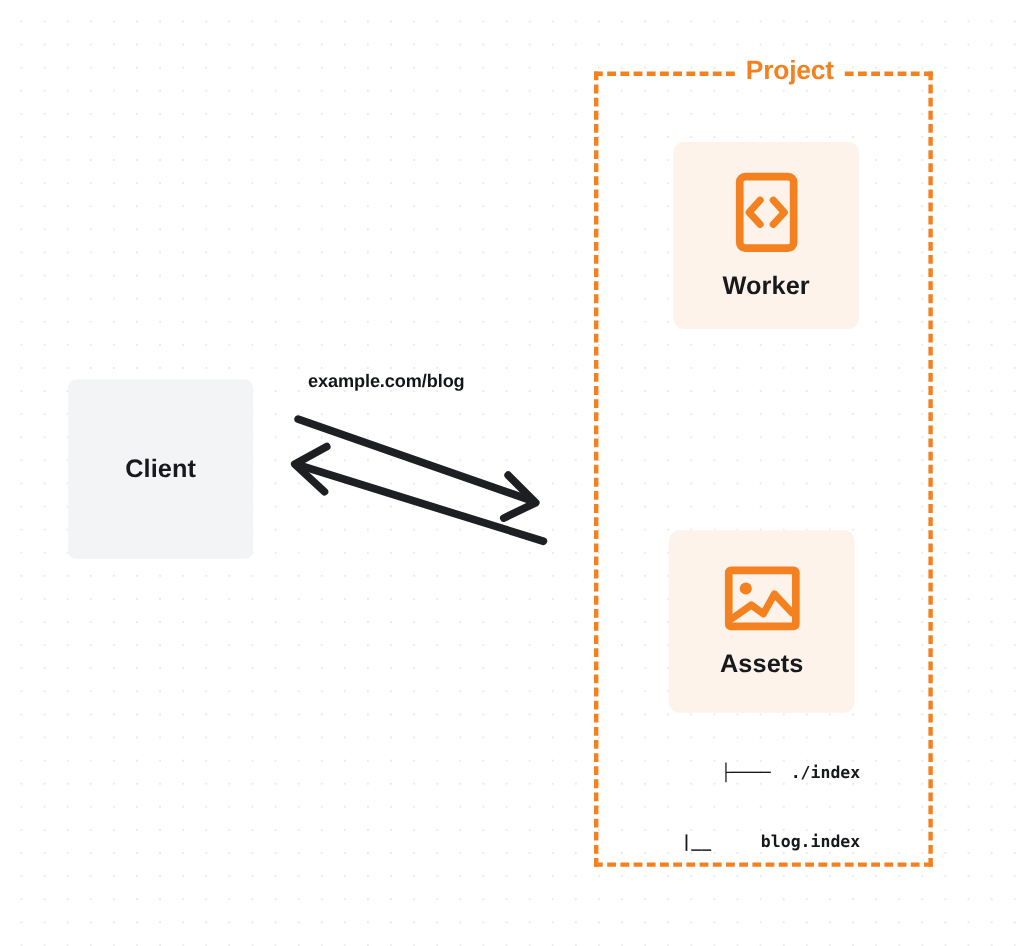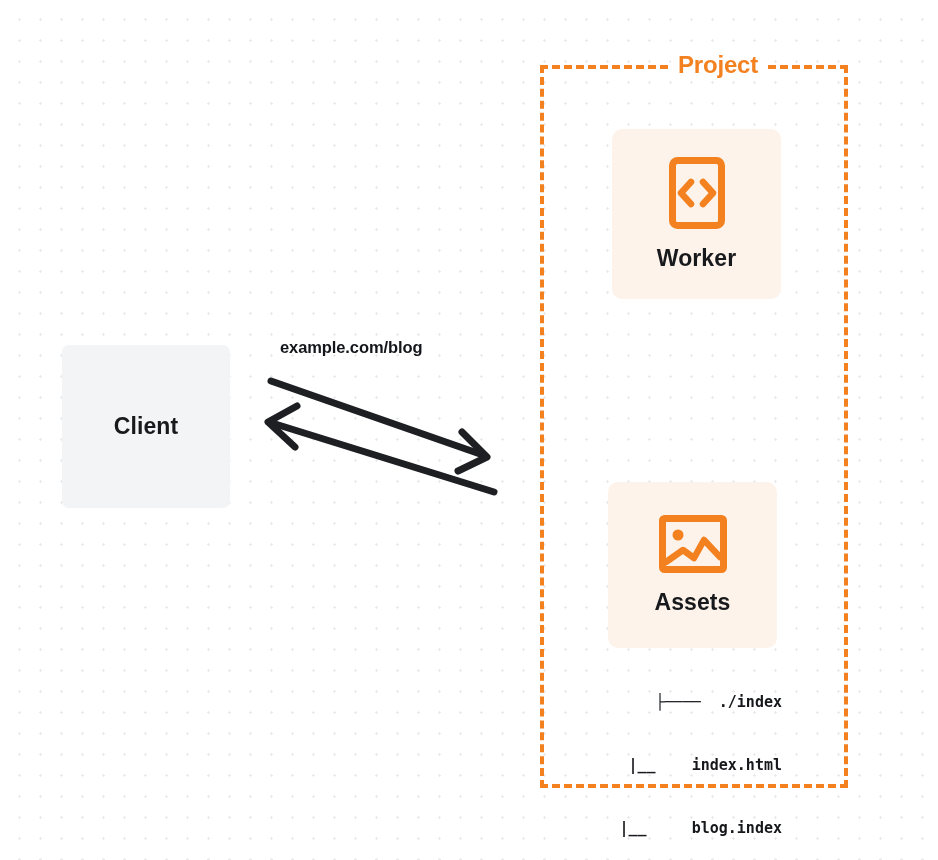--- a/index.html
+++ b/index.html
@@ -189,18 +189,17 @@
         <rect x="4.5" y="4.5" width="61" height="51" rx="2" ry="2" fill="none" stroke="#f48120" stroke-width="7"></rect>
         <circle cx="20" cy="21" r="5.5" fill="#f48120"></circle>
         <polyline points="8,48 25,36 36,44 46,26 62,43" fill="none" stroke="#f48120" stroke-width="6.5" stroke-linecap="round" stroke-linejoin="round"></polyline>
       </svg>
     </span>
     <span class="card-label">Assets</span>
   </div>
 
   <div class="file-tree">
     <div>├────  ./index</div>
-    <div>    |__    index.html</div>
     <div>    |__     blog.index</div>
     
   </div>
 
 </div>
 
 </body></html>

